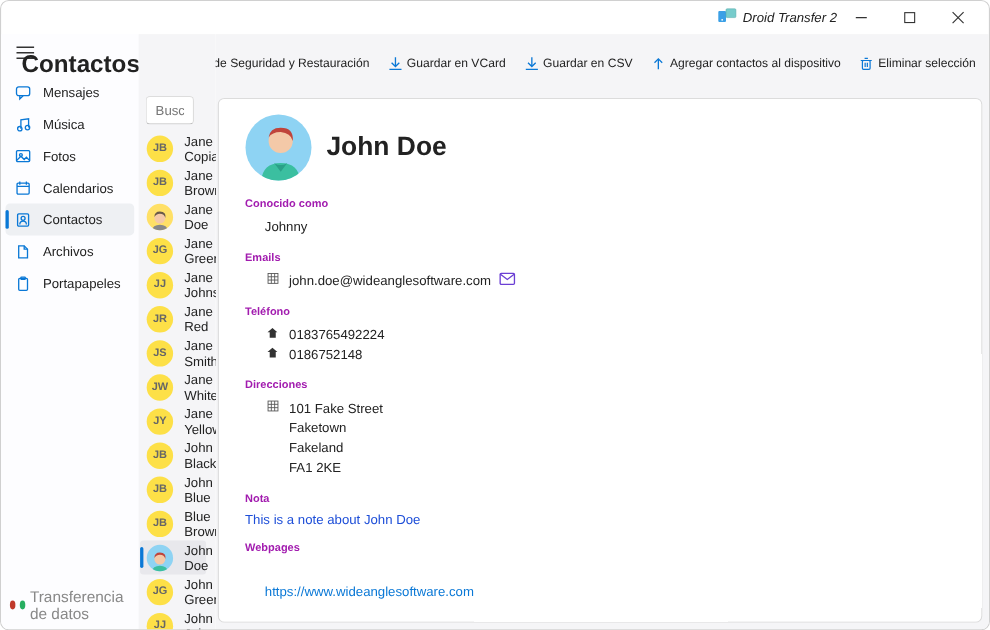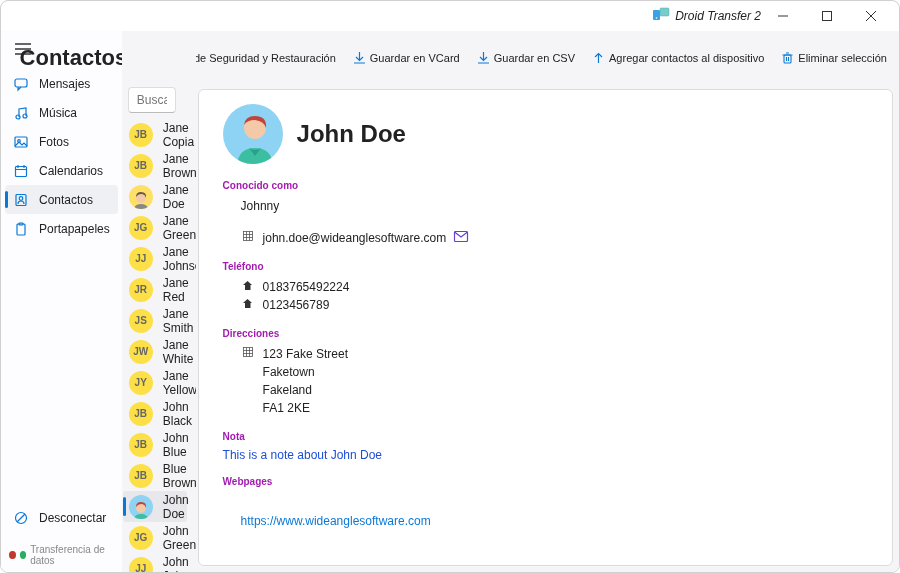--- a/index.html
+++ b/index.html
@@ -20,21 +20,21 @@
 
 .sidebar { width: 130px; background: #fdfdff; display: flex; flex-direction: column; }
 .hamburger { padding: 10px 14px 6px; }
 .hamburger svg { width: 16px; height: 12px; stroke: #333; }
 .navlist { flex: 1; padding-top: 4px; }
 .nav-item { display: flex; align-items: center; gap: 10px; height: 29px; padding: 0 12px; font-size: 12px; color: #222; cursor: pointer; position: relative; }
 .nav-item.selected { background: #eef0f3; border-radius: 4px; margin: 0 4px; padding: 0 8px; }
 .nav-item.selected::before { content: ""; position: absolute; left: 0; top: 6px; bottom: 6px; width: 3px; background: #0a78d6; border-radius: 3px; }
 .nav-item .mi { width: 16px; display: flex; justify-content: center; color: #0a78d6; }
 .nav-bottom { padding-bottom: 6px; }
-.statusbar { display: flex; align-items: center; gap: 4px; font-size: 10px; color: #888; padding: 6px 8px; }
+.statusbar { display: flex; align-items: center; gap: 4px; font-size: 14px; color: #888; padding: 6px 8px; }
 .dot { width: 8px; height: 8px; border-radius: 50%; }
 .dot.r { background: #c0392b; }
 .dot.g { background: #27ae60; }
 
 
 .middle { width: 190px; background: #f5f5f7; display: flex; flex-direction: column; overflow: hidden; position: relative; }
 .middle-body { margin-top: 56px; padding: 0 8px 0 0; flex: 1; overflow-y: hidden; }
 .searchbox { margin: 0 12px 6px 6px; }
 .searchbox input { width: 100%; height: 26px; border: 1px solid #ddd; border-bottom: 1px solid #bbb; border-radius: 4px; padding: 0 8px; font-size: 12px; background: #fff; color: #666; }
 .contactlist { }
@@ -159,37 +159,37 @@
               <rect x="2" y="1.5" width="10" height="11" rx="1"></rect>
               <circle cx="7" cy="5.5" r="1.8"></circle>
               <path d="M4 11 Q4 8 7 8 Q10 8 10 11"></path>
             </svg>
           </span>
           <span>Contactos</span>
         </div>
         <div class="nav-item">
           <span class="mi">
             <svg width="14" height="14" viewBox="0 0 14 14" fill="none" stroke="#0a78d6" stroke-width="1.2">
+              <path d="M3 1.5 L8 1.5 L11 4.5 L11 12.5 L3 12.5 Z"></path>
+              <polyline points="8,1.5 8,4.5 11,4.5"></polyline>
+            </svg>
+          </span>
+          <span>Archivos</span>
+        </div>
+        <div class="nav-item">
+          <span class="mi">
+            <svg width="14" height="14" viewBox="0 0 14 14" fill="none" stroke="#0a78d6" stroke-width="1.2">
               <rect x="3" y="2" width="8" height="11" rx="1"></rect>
               <rect x="5" y="1" width="4" height="2" rx="0.5"></rect>
             </svg>
           </span>
           <span>Portapapeles</span>
         </div>
       </div>
     <div class="nav-bottom" id="navbottom">
-        <div class="nav-item">
-          <span class="mi">
-            <svg width="14" height="14" viewBox="0 0 14 14" fill="none" stroke="#0a78d6" stroke-width="1.2">
-              <circle cx="7" cy="7" r="5.5"></circle>
-              <line x1="3" y1="11" x2="11" y2="3"></line>
-            </svg>
-          </span>
-          <span>Desconectar</span>
-        </div>
       </div>
     <div class="statusbar">
       <span class="dot r"></span>
       <span class="dot g"></span>
       <span>Transferencia de datos</span>
     </div>
   </div>
 
   <div class="middle">
     <div class="middle-body">
@@ -345,20 +345,21 @@
       </div>
 
       <div class="section">
         <h3>Conocido como</h3>
         <div class="line">
             <span>Johnny</span>
           </div>
       </div>
 
       <div class="section">
+        <h3>Emails</h3>
         <div class="line">
           <span class="li-icon">
               <svg width="10" height="10" viewBox="0 0 10 10" fill="none" stroke="#555" stroke-width="0.8">
                 <rect x="0.5" y="0.5" width="9" height="9"></rect>
                 <line x1="0.5" y1="3.5" x2="9.5" y2="3.5"></line>
                 <line x1="0.5" y1="6.5" x2="9.5" y2="6.5"></line>
                 <line x1="3.5" y1="0.5" x2="3.5" y2="9.5"></line>
                 <line x1="6.5" y1="0.5" x2="6.5" y2="9.5"></line>
               </svg>
             </span>
@@ -379,37 +380,37 @@
               </svg>
             </span>
           <span>0183765492224</span>
         </div>
         <div class="line">
           <span class="li-icon">
               <svg width="11" height="11" viewBox="0 0 11 11" fill="#333">
                 <path d="M5.5 1 L10 5 L8.5 5 L8.5 10 L3 10 L3 5 L1 5 Z"></path>
               </svg>
             </span>
-          <span>0123456789</span>
+          <span>0186752148</span>
         </div>
       </div>
 
       <div class="section">
         <h3>Direcciones</h3>
         <div class="line">
           <span class="li-icon">
               <svg width="10" height="10" viewBox="0 0 10 10" fill="none" stroke="#555" stroke-width="0.8">
                 <rect x="0.5" y="0.5" width="9" height="9"></rect>
                 <line x1="0.5" y1="3.5" x2="9.5" y2="3.5"></line>
                 <line x1="0.5" y1="6.5" x2="9.5" y2="6.5"></line>
                 <line x1="3.5" y1="0.5" x2="3.5" y2="9.5"></line>
                 <line x1="6.5" y1="0.5" x2="6.5" y2="9.5"></line>
               </svg>
             </span>
-          <span>123 Fake Street</span>
+          <span>101 Fake Street</span>
         </div>
         <div class="line indent-more">
             <span>Faketown</span>
           </div>
         <div class="line indent-more">
             <span>Fakeland</span>
           </div>
         <div class="line indent-more">
             <span>FA1 2KE</span>
           </div>

